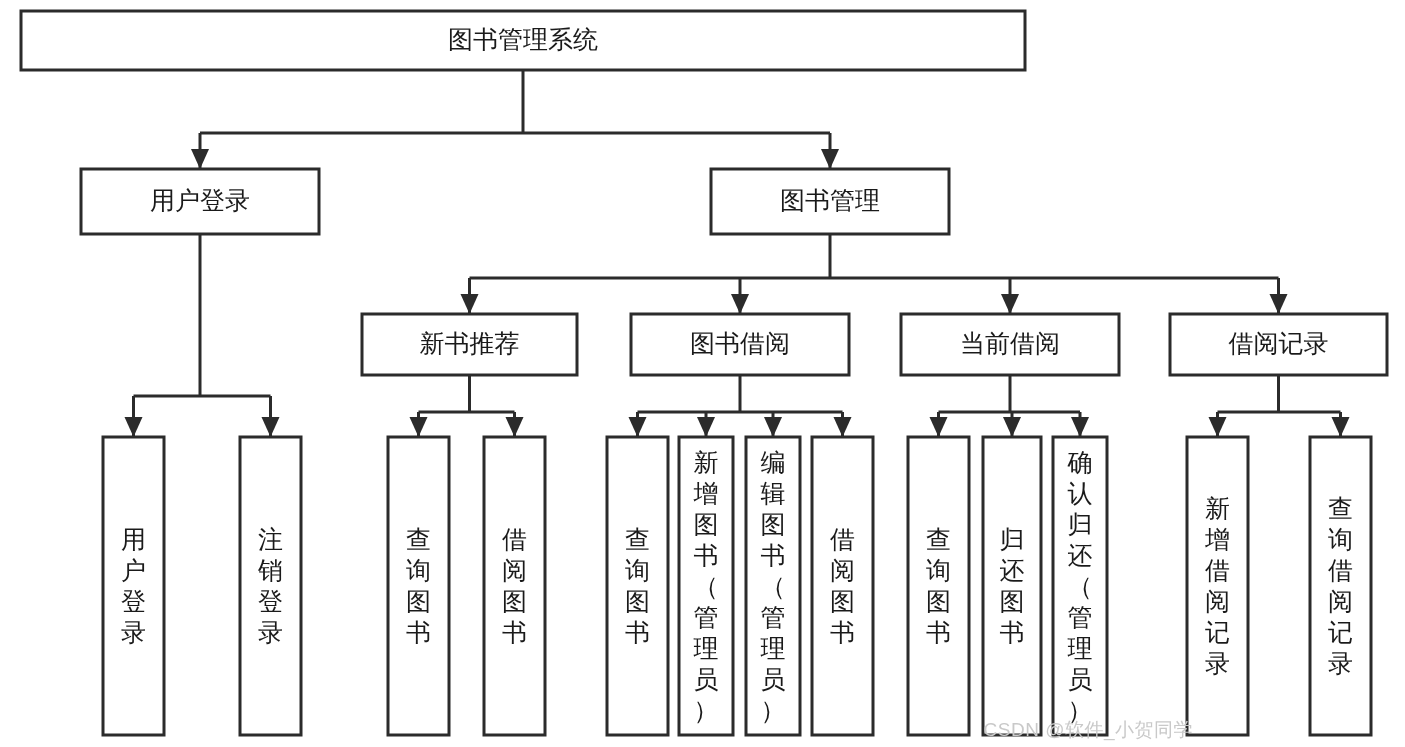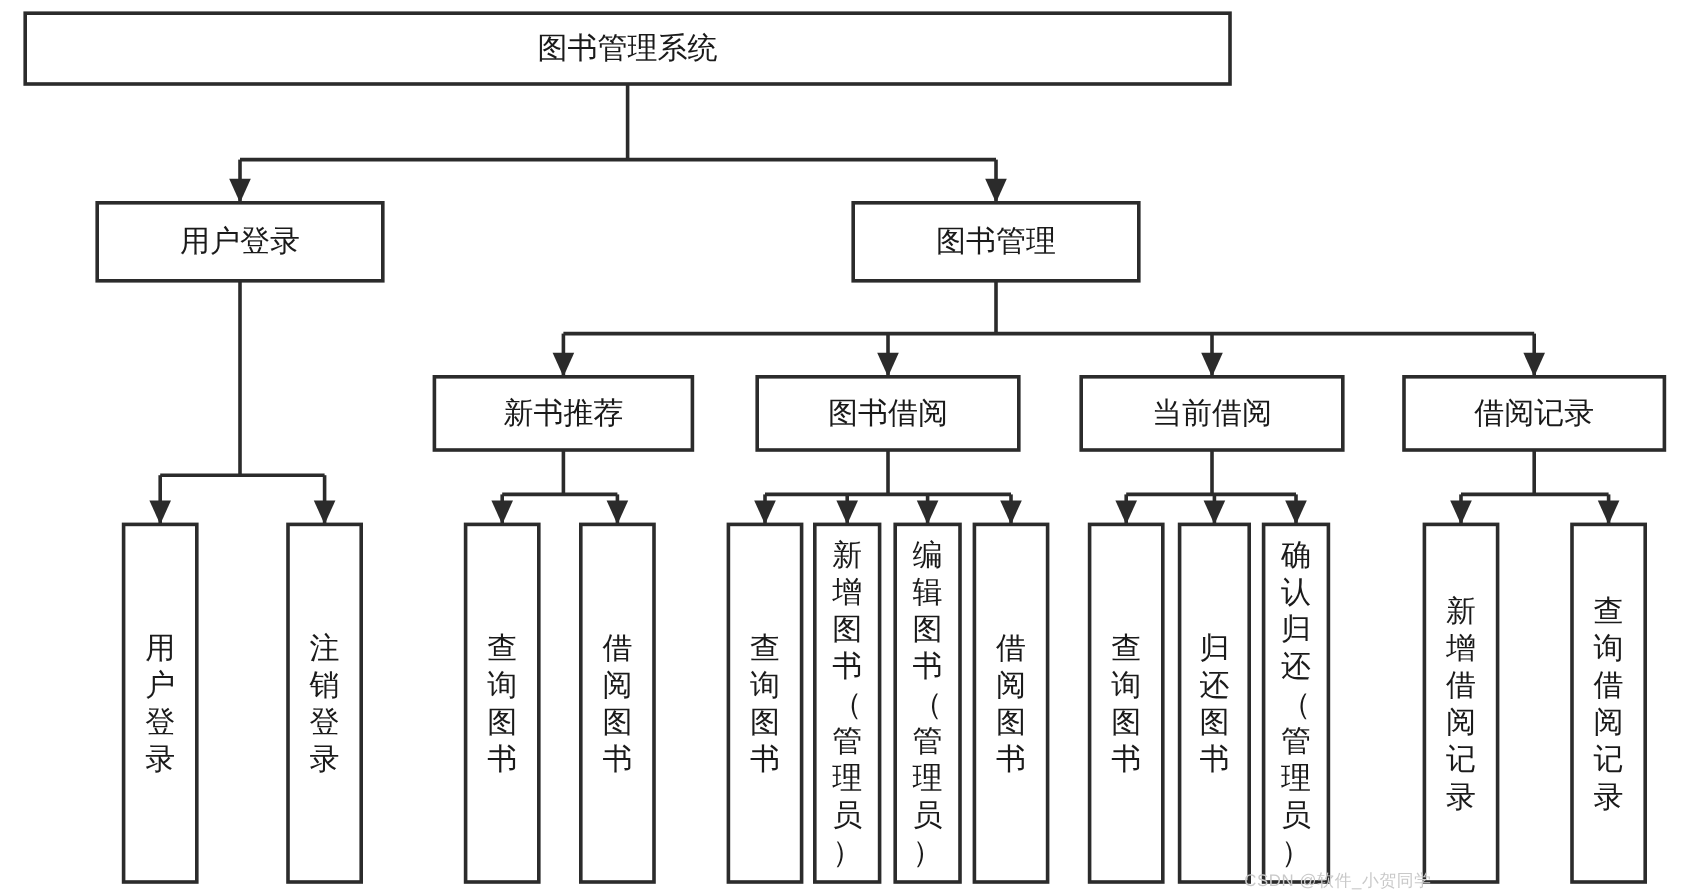--- a/index.html
+++ b/index.html
@@ -52,21 +52,21 @@
   }
   .arrow-head {
     fill: #2b2b2b;
     stroke: none;
   }
   .watermark {
     position: absolute;
     right: 8px;
     bottom: 4px;
     font-family: "Liberation Sans", "DejaVu Sans", sans-serif;
-    font-size: 14px;
+    font-size: 19px;
     color: #c9c9c9;
     white-space: nowrap;
     letter-spacing: 0.5px;
   }
 </style>
 </head>
 <body>
 
 <div id="diagram-root">
   <svg id="diagram-svg" width="1405" height="747" viewBox="0 0 1405 747" xmlns="http://www.w3.org/2000/svg">

